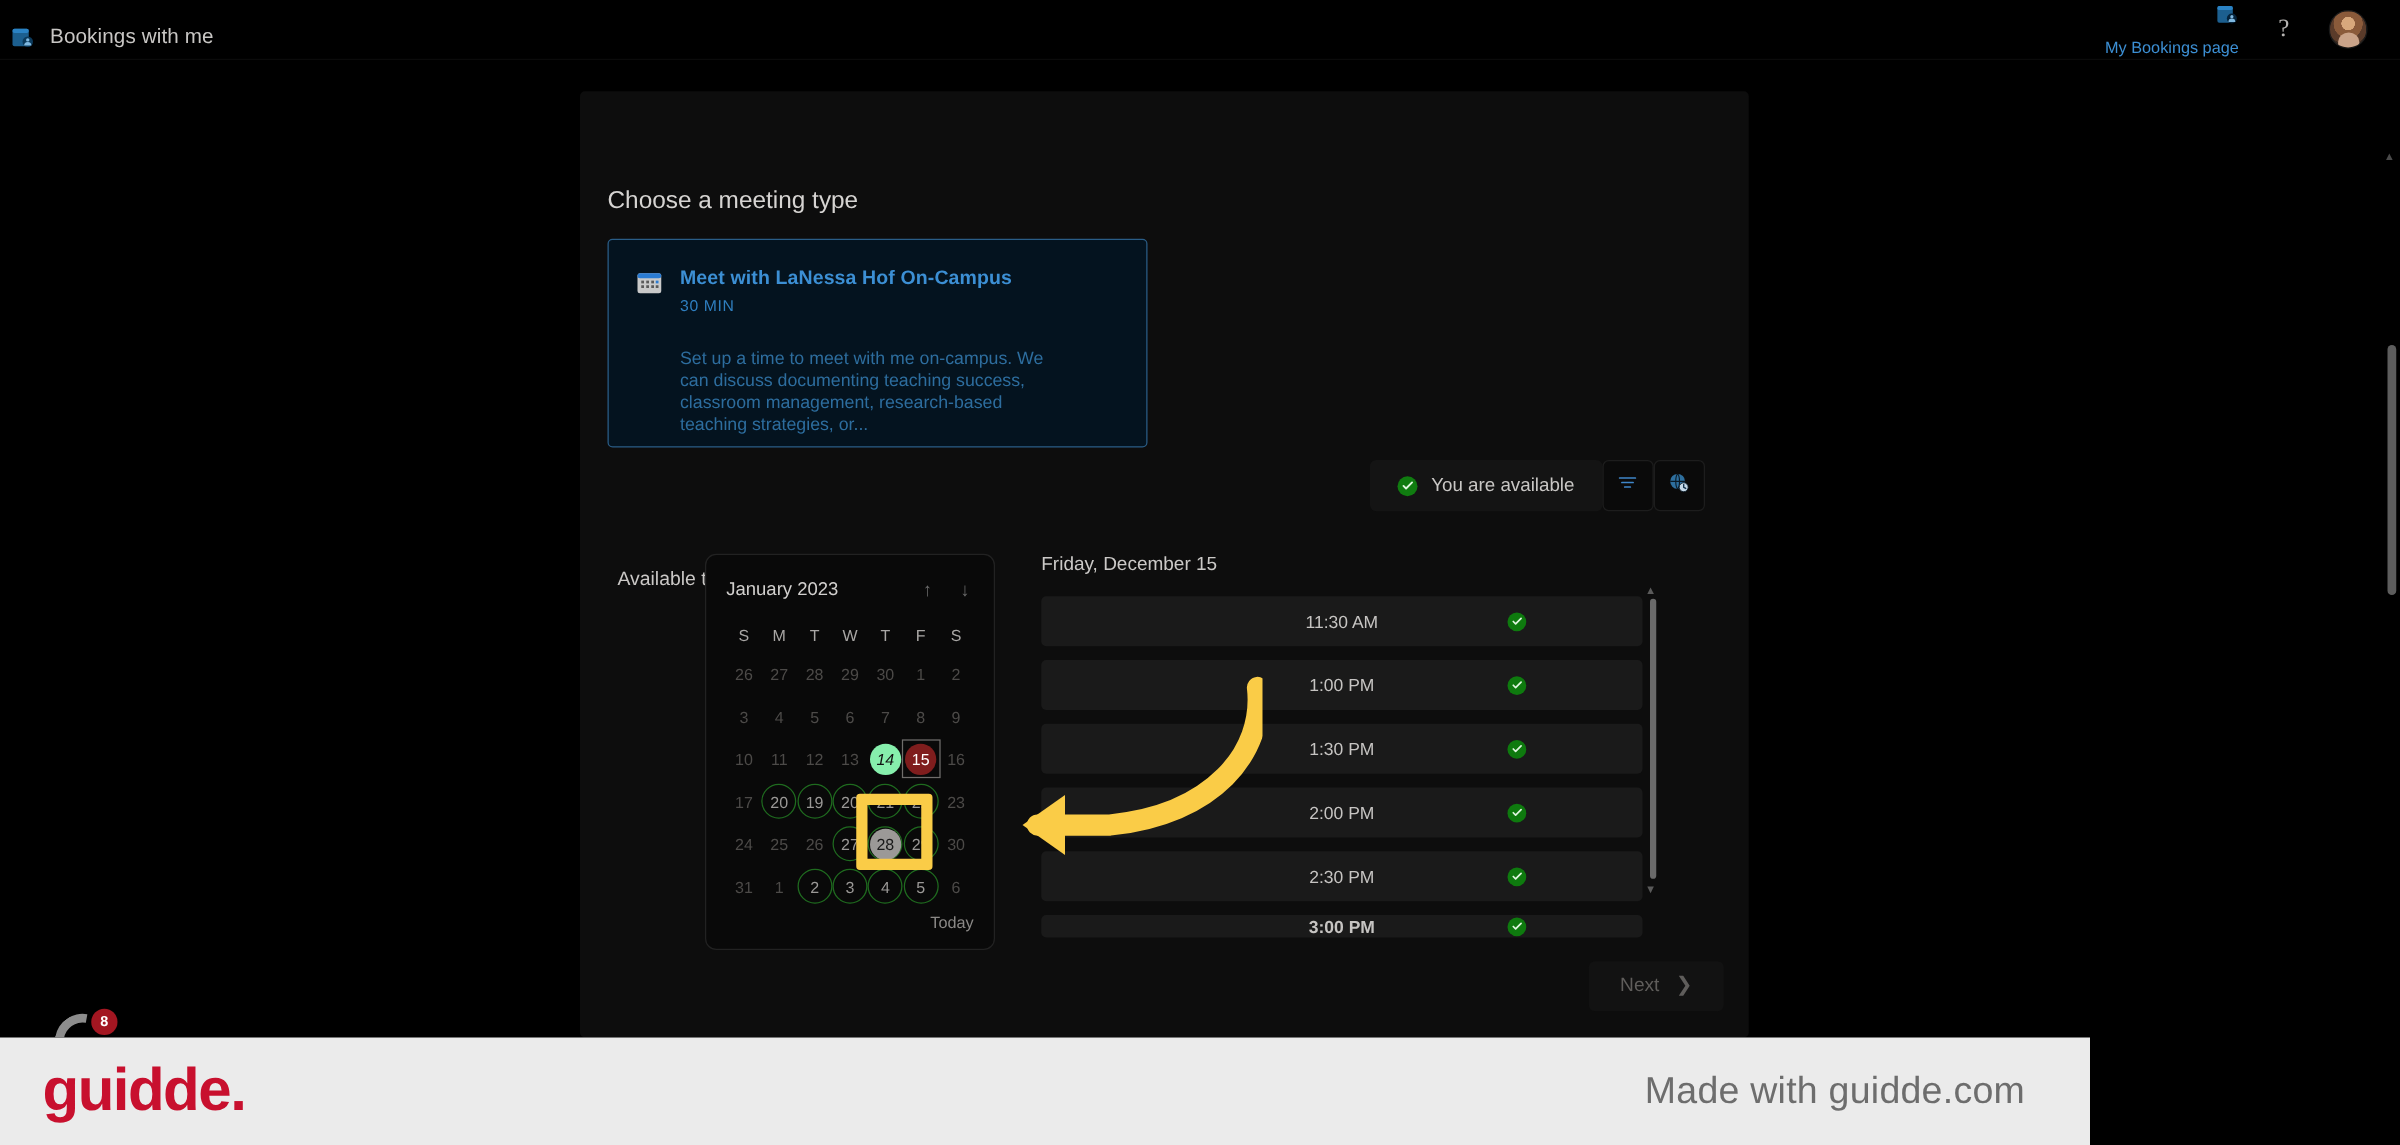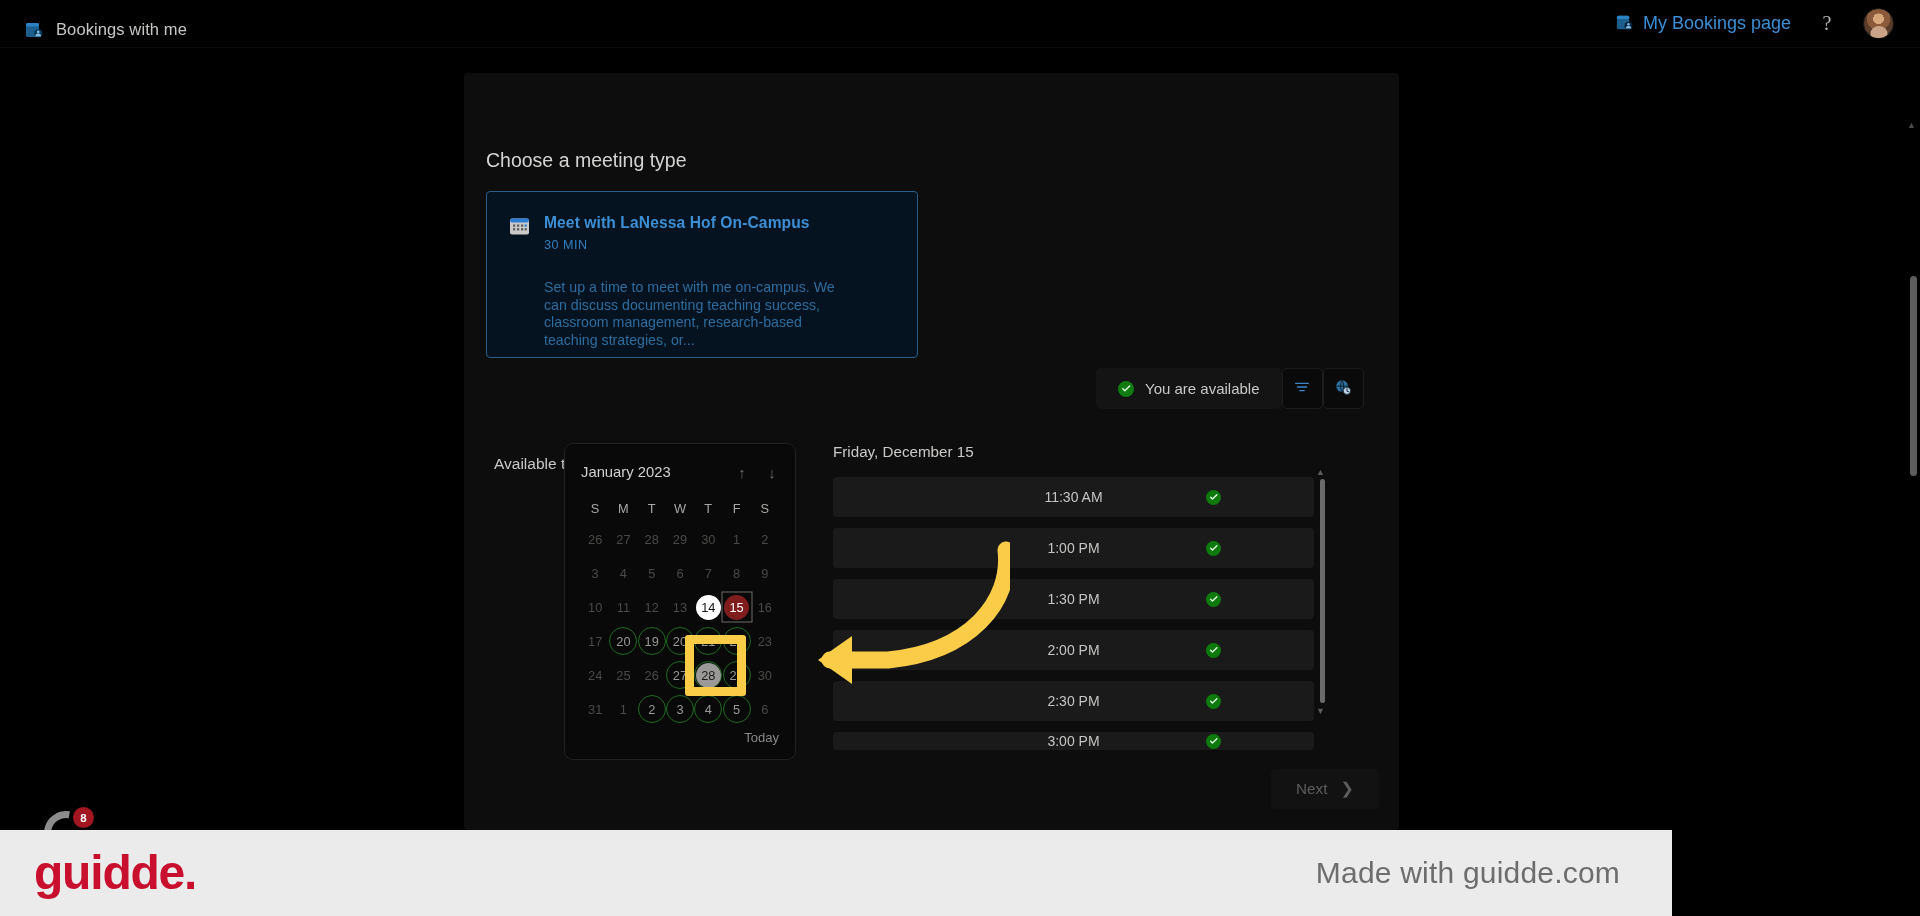--- a/index.html
+++ b/index.html
@@ -19,32 +19,32 @@
   }
 
   
   .topbar {
     position: absolute; left: 0; top: 0;
     width: 1920px; height: 48px;
     background: #000000;
     display: flex; align-items: center;
     border-bottom: 1px solid #0b0b0b;
   }
-  .topbar-left { display: flex; align-items: center; gap: 12px; padding-left: 24px; margin-top: 12px; }
+  .topbar-left { display: flex; align-items: center; gap: 12px; padding-left: 8px; margin-top: 12px; }
   .brand-icon { width: 20px; height: 20px; display:block; }
   .brand-title {
     color: #c8c6c4; font-size: 16.5px; font-weight: 400; letter-spacing: .1px;
     white-space: nowrap;
   }
   .topbar-right {
     margin-left: auto; display: flex; align-items: center; gap: 22px; padding-right: 26px;
   }
   .mybookings {
-    display: flex; align-items: flex-start; gap: 9px;
-    color: #3c8fd4; font-size: 18px; cursor: pointer; white-space: nowrap;
+    display: flex; align-items: flex-end; gap: 9px;
+    color: #3c8fd4; font-size: 13px; cursor: pointer; white-space: nowrap; flex-direction: column;
   }
   .mybookings-icon { width: 19px; height: 19px; display: block; }
   .help-btn {
     color: #b6b4b2; font-size: 20px; width: 28px; height: 28px;
     display: flex; align-items: center; justify-content: center; cursor: pointer;
     font-family: "Liberation Serif", serif;
   }
   .avatar {
     width: 31px; height: 31px; border-radius: 50%;
     background: radial-gradient(circle at 50% 34%, #d8a87c 0 22%, #8a5a3a 23% 48%, #5a3b2a 49% 70%, #3a2a20 71% 100%);
@@ -157,21 +157,21 @@
     display: flex; align-items: center; justify-content: center;
     font-size: 12.8px; color: #8d8b89; position: relative; z-index: 2;
   }
   .cal-cell.muted .cal-num { color: #4c4a48; }
   .cal-cell.avail .cal-num { color: #9a9896; }
   .cal-cell.avail::before {
     content:''; position:absolute; left:50%; top:50%; transform:translate(-50%,-50%);
     width: 26px; height: 26px; border-radius: 50%;
     border: 1px solid #1f6b1f;
   }
-  .cal-cell.today .cal-num { background: #ffffff; color: #111; }
+  .cal-cell.today .cal-num { background: #86efac; color: #111; font-style: italic; }
   .cal-cell.selected .cal-num { background: #7f1d1d; color: #ffffff; }
   .cal-cell.focusring::after {
     content:''; position:absolute; left:50%; top:50%; transform:translate(-50%,-50%);
     width: 29px; height: 29px; border: 1px solid #6f6d6b; z-index: 1;
   }
   .cal-cell.sel28 .cal-num { background: #9b9997; color: #1a1a1a; }
   .cal-today-link {
     position: absolute; right: 16px; bottom: 14px;
     color: #8b8987; font-size: 13px; cursor: pointer;
   }
@@ -184,21 +184,21 @@
     width: 481px; height: 40px; margin-bottom: 11px;
     background: #1a1a1a; border-radius: 4px;
     display: flex; align-items: center; justify-content: center;
     position: relative; cursor: pointer;
   }
   .slot-time { color: #c6c4c2; font-size: 14px; }
   .slot-check {
     position: absolute; right: 93px; width: 15px; height: 15px; border-radius: 50%;
     background: #0e7a0e; display: flex; align-items: center; justify-content: center;
   }
-  .slot.partial { height: 18px; overflow: hidden; }
+  .slot.partial { height: 18px; overflow: hidden; font-weight: bold; }
   .slot-scroll {
     position: absolute; right: 0; top: 2px; width: 5px; height: 224px;
     background: #6a6a6a; border-radius: 3px;
   }
   .slot-scroll-up, .slot-scroll-down {
     position: absolute; right: 0; width: 9px; height: 9px;
     color: #5a5a5a; font-size: 9px; text-align: center; line-height: 9px;
   }
   .slot-scroll-up { top: -9px; }
   .slot-scroll-down { top: 230px; }

